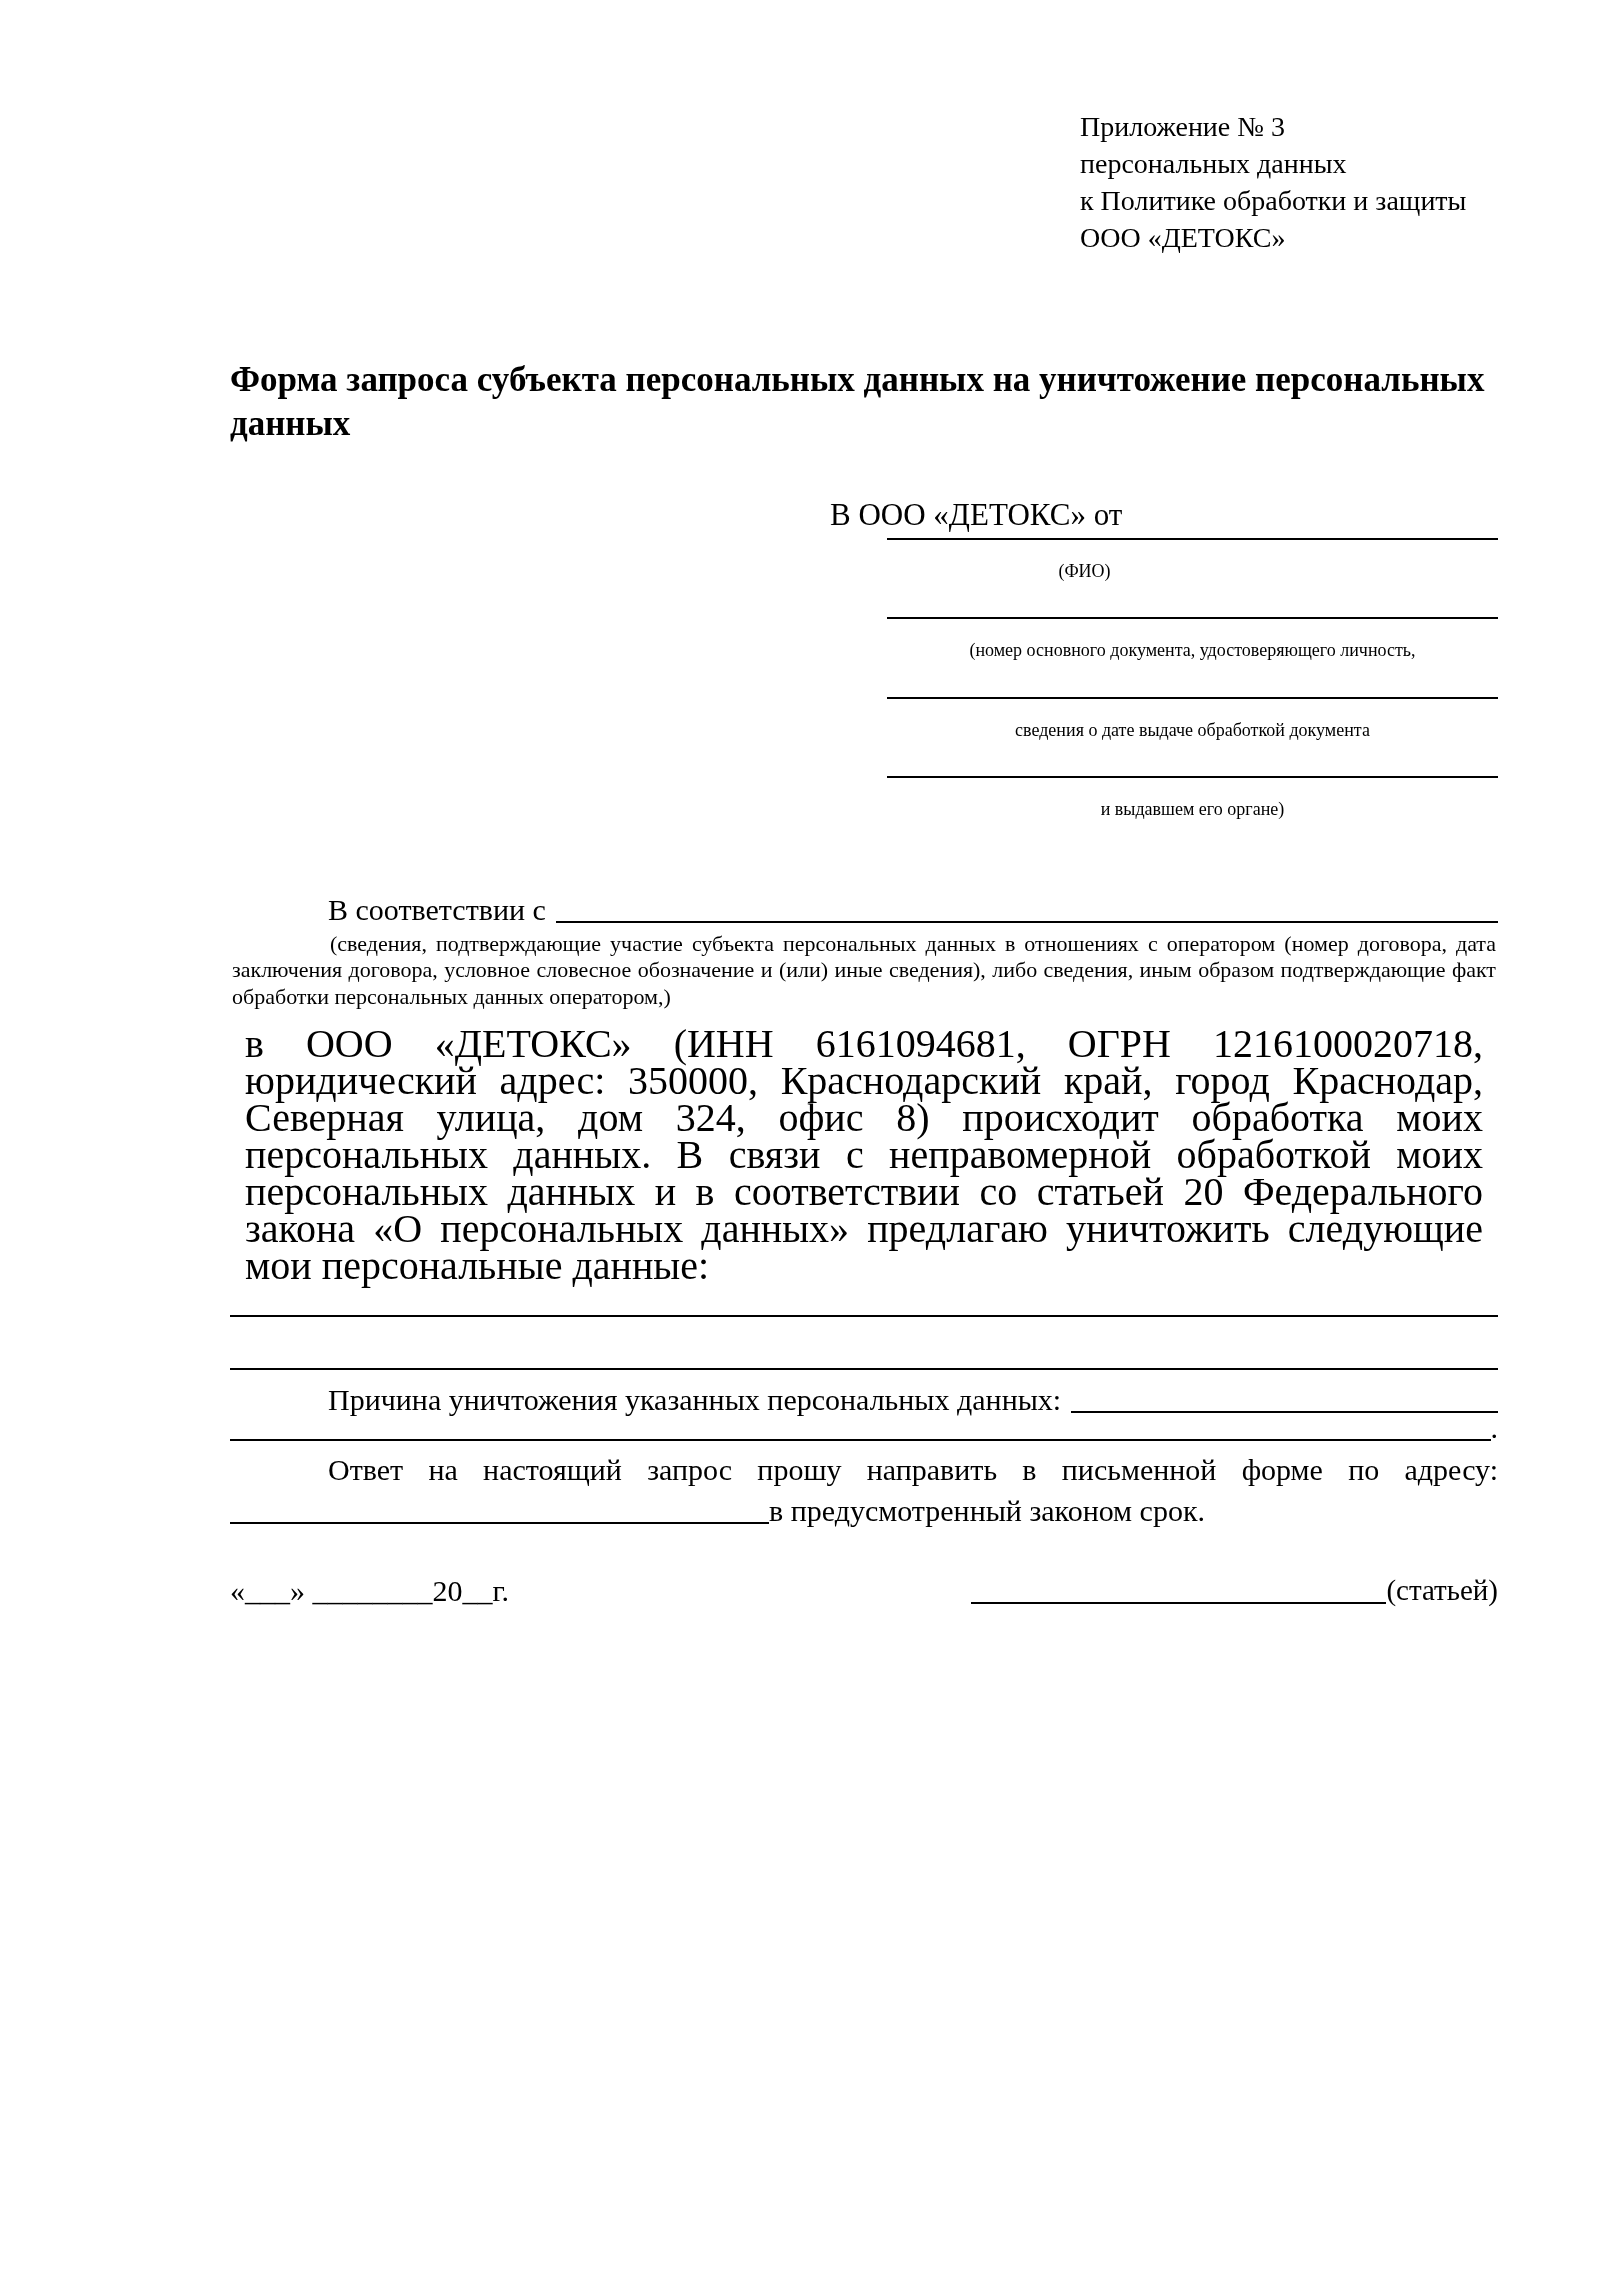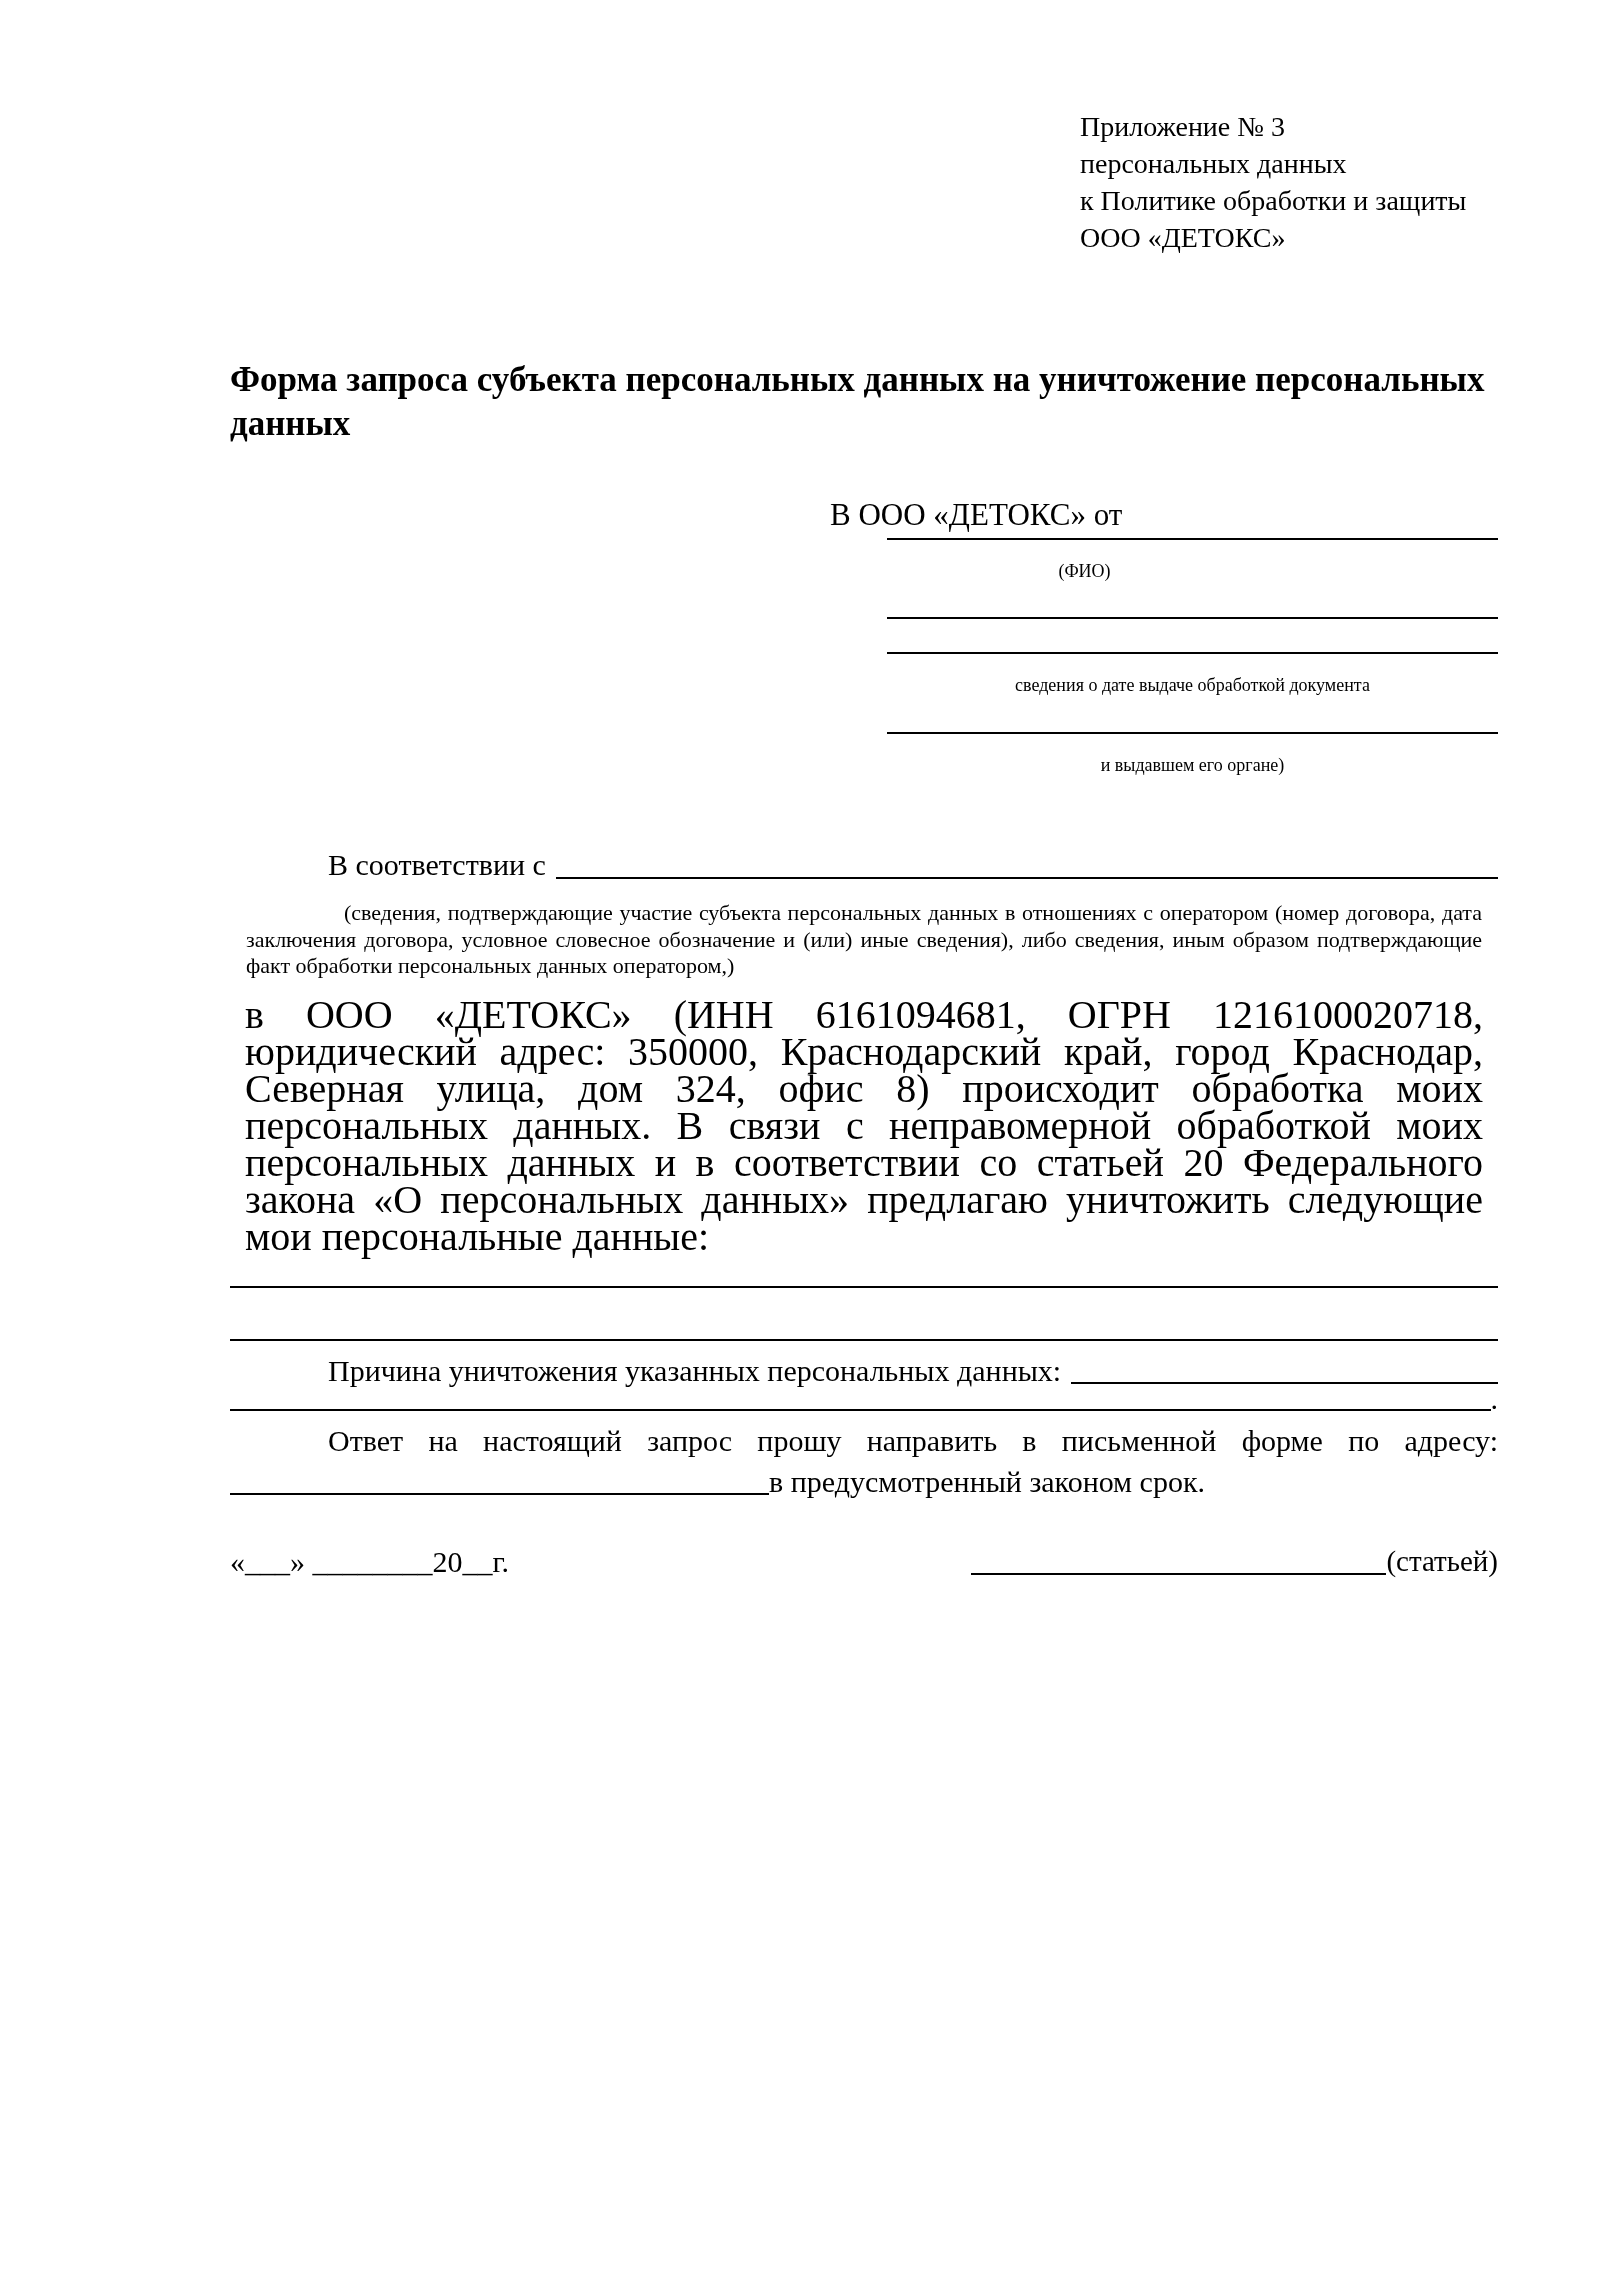--- a/index.html
+++ b/index.html
@@ -65,21 +65,21 @@
   .accordance-row .lead{padding-left:98px;white-space:nowrap;}
   .fill-line{
     flex:1;
     border-bottom:2.9px solid #000;
     margin-bottom:5.9px;
     margin-left:9.8px;
     min-width:39px;
   }
   
   .note{
-    margin:16px;
+    margin:2px;
     font-size:22px;
     line-height:26.5px;
     text-align:justify;
     text-indent:98px;
   }
   
   .body-par{
     margin:15px;
     font-size:40px;
     line-height:37px;
@@ -163,20 +163,21 @@
 
   <div class="to-line">В ООО «ДЕТОКС» от</div>
 
   <div class="fields">
     <div class="field">
       <div class="fline"></div>
       <div class="fcaption shift-left">(ФИО)</div>
     </div>
     <div class="field">
       <div class="fline"></div>
+      <div class="fcaption">(номер основного документа, удостоверяющего личность,</div>
     </div>
     <div class="field">
       <div class="fline"></div>
       <div class="fcaption">сведения о дате выдаче обработкой документа</div>
     </div>
     <div class="field">
       <div class="fline"></div>
       <div class="fcaption">и выдавшем его органе)</div>
     </div>
   </div>

